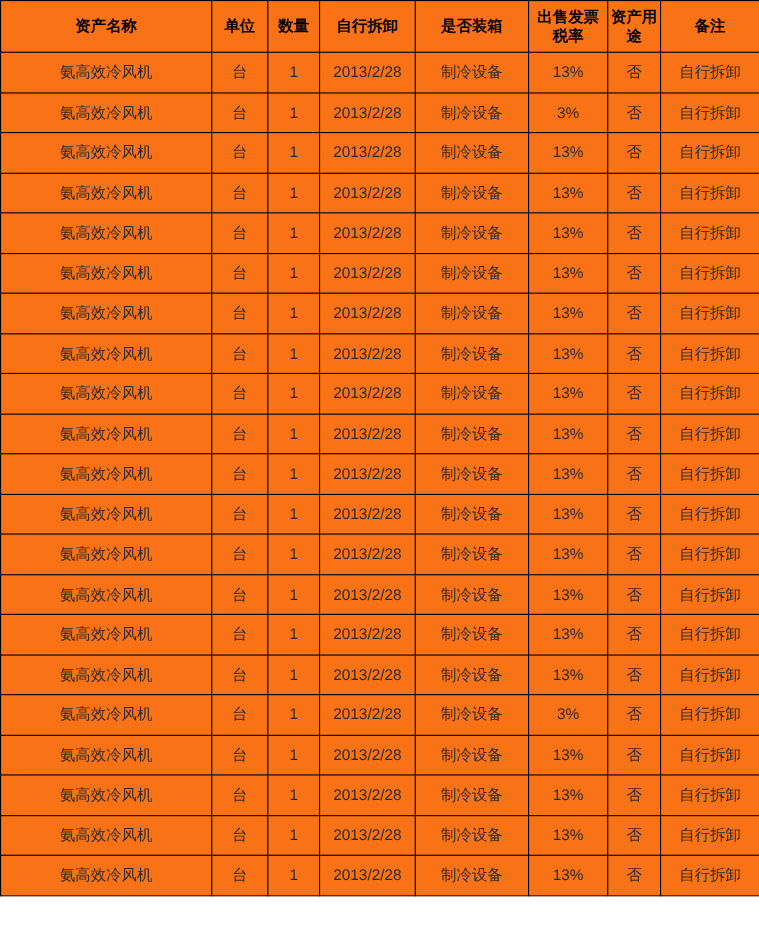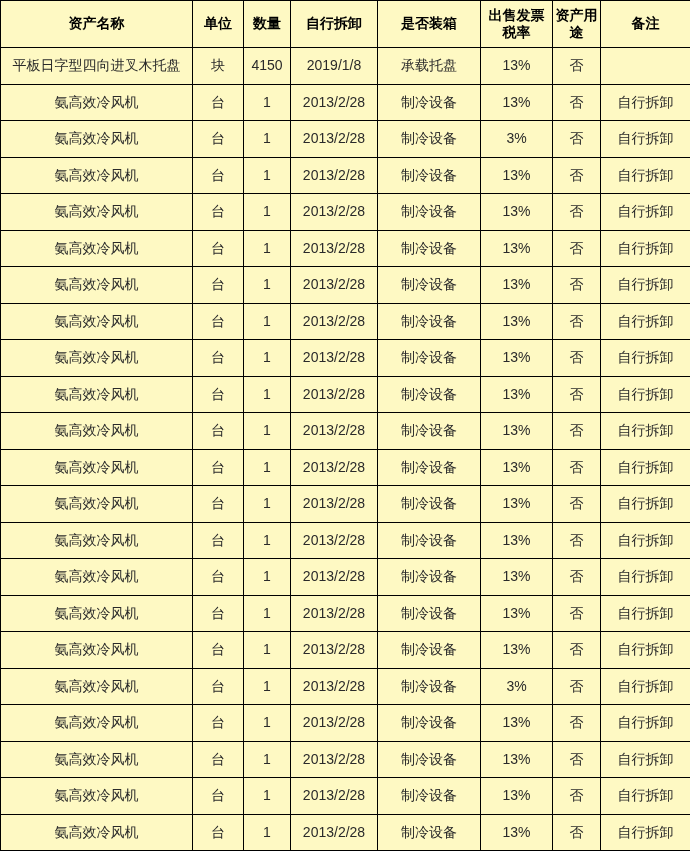--- a/index.html
+++ b/index.html
@@ -9,21 +9,21 @@
   }
   body {
     width: 690px;
     font-family: "Liberation Sans", "DejaVu Sans", sans-serif;
     color: #1f1f1f;
   }
   table.asset-table {
     width: 690px;
     border-collapse: collapse;
     table-layout: fixed;
-    background: #fef9c3;
+    background: #f97316;
   }
   table.asset-table th,
   table.asset-table td {
     border: 1px solid #000000;
     text-align: center;
     vertical-align: middle;
     padding: 0 2px;
     overflow: hidden;
     font-size: 14px;
     line-height: 1.25;
@@ -73,30 +73,20 @@
         <th>数量</th>
         <th>自行拆卸</th>
         <th>是否装箱</th>
         <th>出售发票税率</th>
         <th>资产用途</th>
         <th>备注</th>
       </tr>
   </thead>
   <tbody>
       <tr>
-        <td>平板日字型四向进叉木托盘</td>
-        <td>块</td>
-        <td>4150</td>
-        <td>2019/1/8</td>
-        <td>承载托盘</td>
-        <td>13%</td>
-        <td>否</td>
-        <td></td>
-      </tr>
-      <tr>
         <td>氨高效冷风机</td>
         <td>台</td>
         <td>1</td>
         <td>2013/2/28</td>
         <td>制冷设备</td>
         <td>13%</td>
         <td>否</td>
         <td>自行拆卸</td>
       </tr>
       <tr>

